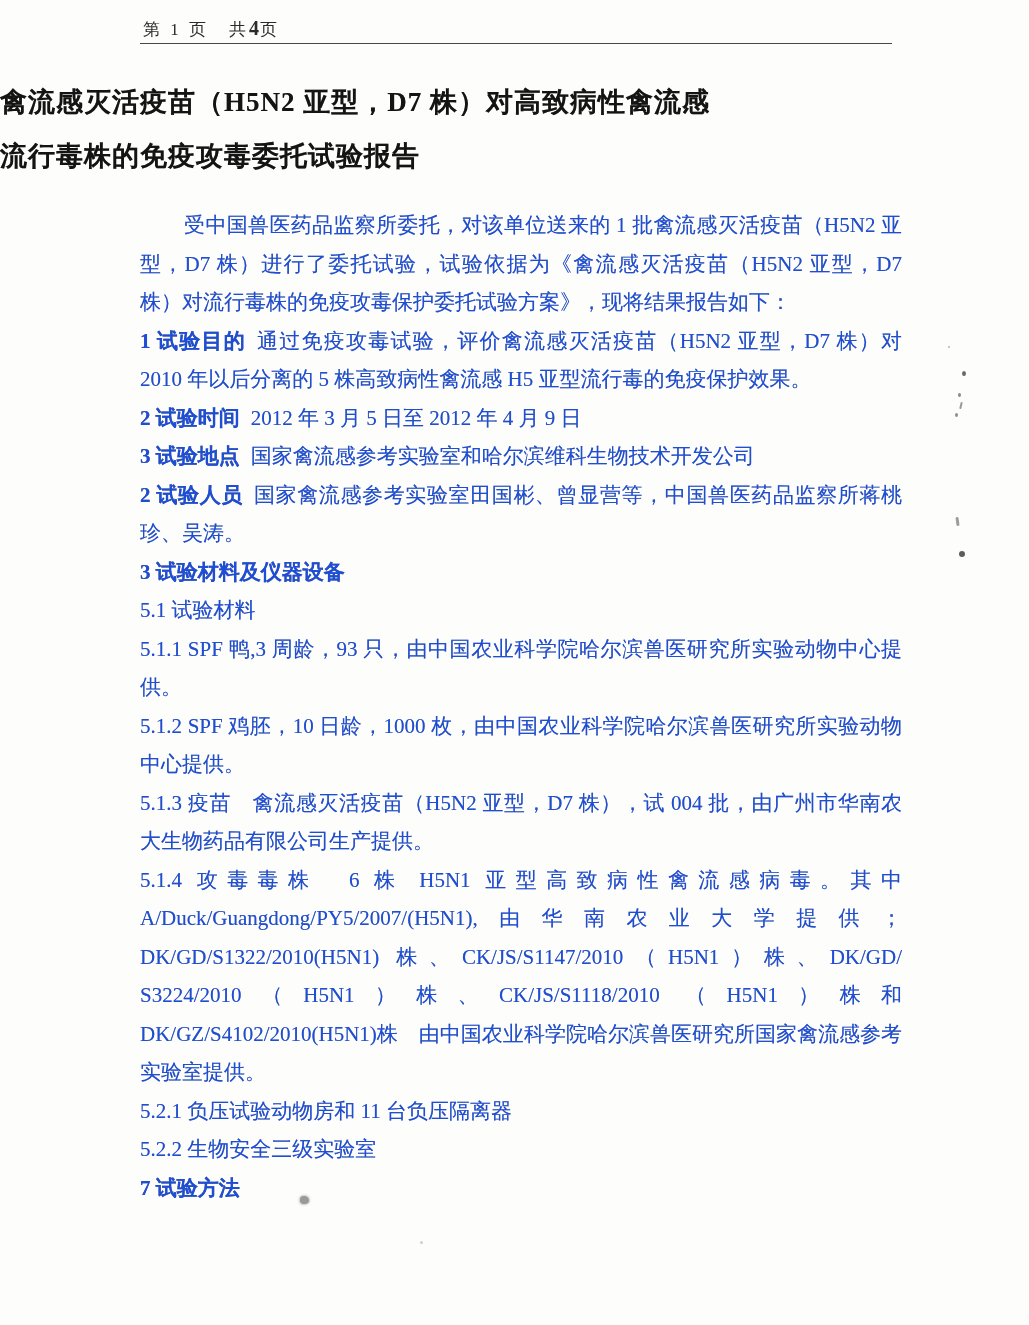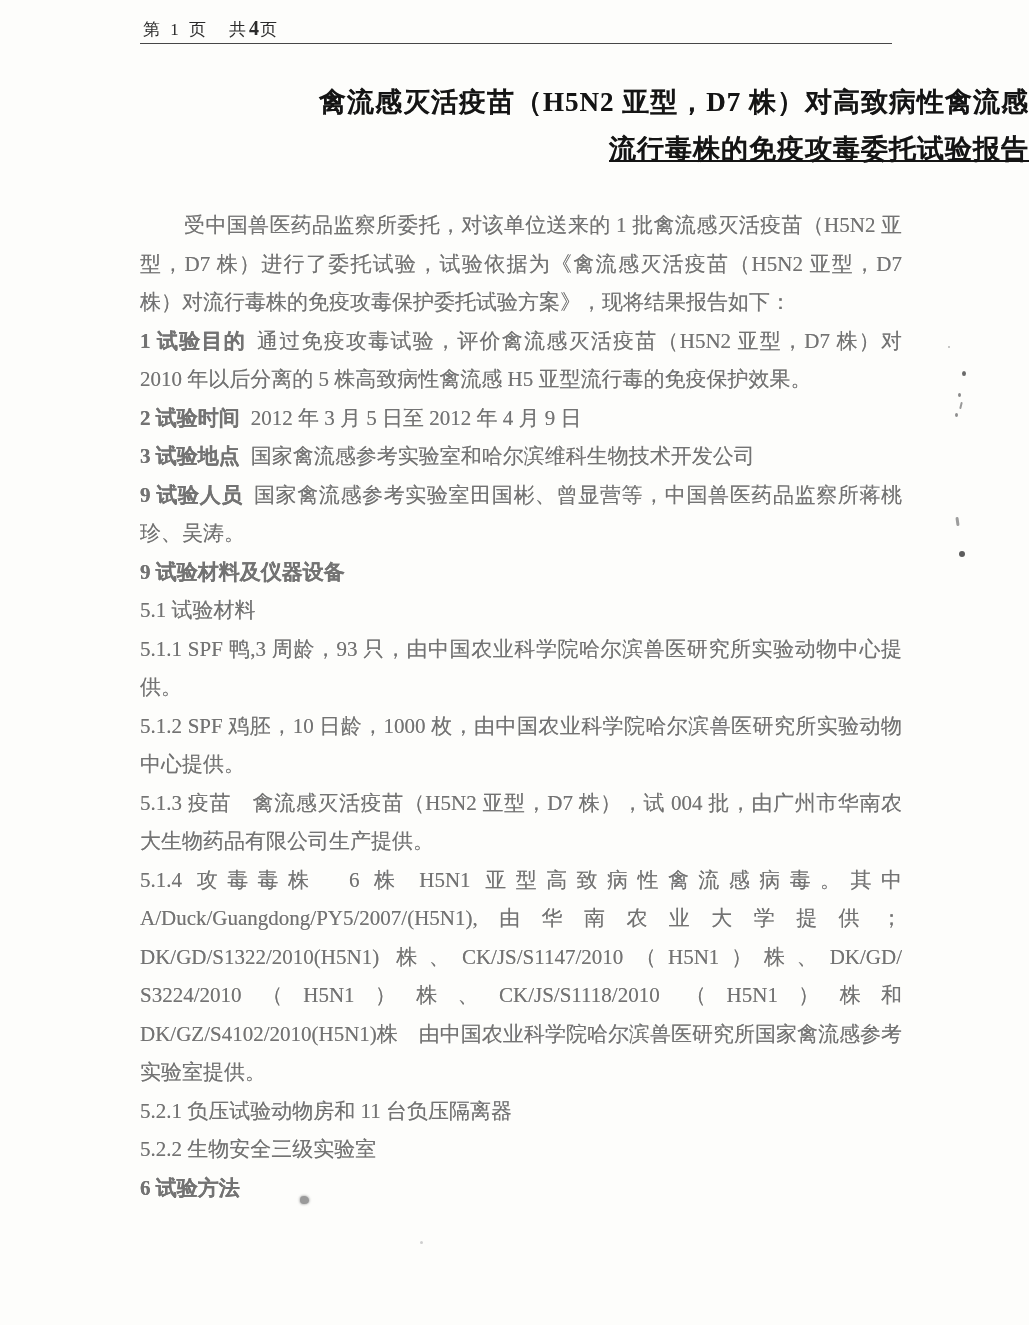--- a/index.html
+++ b/index.html
@@ -39,39 +39,39 @@
     top: 43px;
     width: 752px;
     height: 0;
     border-top: 1.6px solid #474747;
   }
   
   .title-line {
     position: absolute;
     left: 0;
     width: 1029px;
-    text-align: right;
+    text-align: left;
     font-size: 27px;
     font-weight: bold;
     color: #141414;
     letter-spacing: 1px;
     text-shadow: 0 0 0.5px rgba(0,0,0,0.45);
   }
   .title-line.l1 { top: 84px; }
-  .title-line.l2 { top: 131px; text-decoration: underline; }
+  .title-line.l2 { top: 138px; }
   
   .content {
     position: absolute;
     left: 140px;
     top: 206px;
     width: 762px;
     font-size: 21px;
     line-height: 38.5px;
     text-align: justify;
-    color: #737373;
+    color: #1d4ed8;
     text-shadow: 0 0 0.4px rgba(0,0,0,0.35);
   }
   .content p {
     margin: 0;
     padding: 0;
     white-space: pre-wrap;
   }
   .content p.indent { text-indent: 2.1em; }
   .content .lead {
     font-weight: bold;
@@ -104,30 +104,30 @@
   <div class="header-rule"></div>
 
   <div class="title-line l1">禽流感灭活疫苗（H5N2 亚型，D7 株）对高致病性禽流感</div>
   <div class="title-line l2">流行毒株的免疫攻毒委托试验报告</div>
 
   <div class="content">
     <p class="indent"><span>受中国兽医药品监察所委托，对该单位送来的 1 批禽流感灭活疫苗（H5N2 亚型，D7 株）进行了委托试验，试验依据为《禽流感灭活疫苗（H5N2 亚型，D7 株）对流行毒株的免疫攻毒保护委托试验方案》，现将结果报告如下：</span></p>
     <p><b class="lead">1 试验目的</b><span>通过免疫攻毒试验，评价禽流感灭活疫苗（H5N2 亚型，D7 株）对 2010 年以后分离的 5 株高致病性禽流感 H5 亚型流行毒的免疫保护效果。</span></p>
     <p><b class="lead">2 试验时间</b><span>2012 年 3 月 5 日至 2012 年 4 月 9 日</span></p>
     <p><b class="lead">3 试验地点</b><span>国家禽流感参考实验室和哈尔滨维科生物技术开发公司</span></p>
-    <p><b class="lead">9 试验人员</b><span>国家禽流感参考实验室田国彬、曾显营等，中国兽医药品监察所蒋桃珍、吴涛。</span></p>
-    <p><b class="lead">9 试验材料及仪器设备</b><span></span></p>
+    <p><b class="lead">2 试验人员</b><span>国家禽流感参考实验室田国彬、曾显营等，中国兽医药品监察所蒋桃珍、吴涛。</span></p>
+    <p><b class="lead">3 试验材料及仪器设备</b><span></span></p>
     <p><span>5.1 试验材料</span></p>
     <p><span>5.1.1 SPF 鸭,3 周龄，93 只，由中国农业科学院哈尔滨兽医研究所实验动物中心提供。</span></p>
     <p><span>5.1.2 SPF 鸡胚，10 日龄，1000 枚，由中国农业科学院哈尔滨兽医研究所实验动物中心提供。</span></p>
     <p><span>5.1.3 疫苗　禽流感灭活疫苗（H5N2 亚型，D7 株），试 004 批，由广州市华南农大生物药品有限公司生产提供。</span></p>
     <p><span>5.1.4 攻毒毒株　6 株 H5N1 亚型高致病性禽流感病毒。其中 A/Duck/Guangdong/PY5/2007/(H5N1),由华南农业大学提供；DK/GD/S1322/2010(H5N1) 株、CK/JS/S1147/2010（H5N1）株、DK/GD/ S3224/2010（H5N1）株、CK/JS/S1118/2010 （H5N1）株和 DK/GZ/S4102/2010(H5N1)株　由中国农业科学院哈尔滨兽医研究所国家禽流感参考实验室提供。</span></p>
     <p><span>5.2.1 负压试验动物房和 11 台负压隔离器</span></p>
     <p><span>5.2.2 生物安全三级实验室</span></p>
-    <p><b class="lead">6 试验方法</b><span></span></p>
+    <p><b class="lead">7 试验方法</b><span></span></p>
   </div>
 
   <div class="speck sp1"></div>
   <div class="speck sp2"></div>
   <div class="speck sp3"></div>
   <div class="speck sp4"></div>
   <div class="speck sp5"></div>
   <div class="speck sp6"></div>
   <div class="speck sp7"></div>
   <div class="speck sp8"></div>

